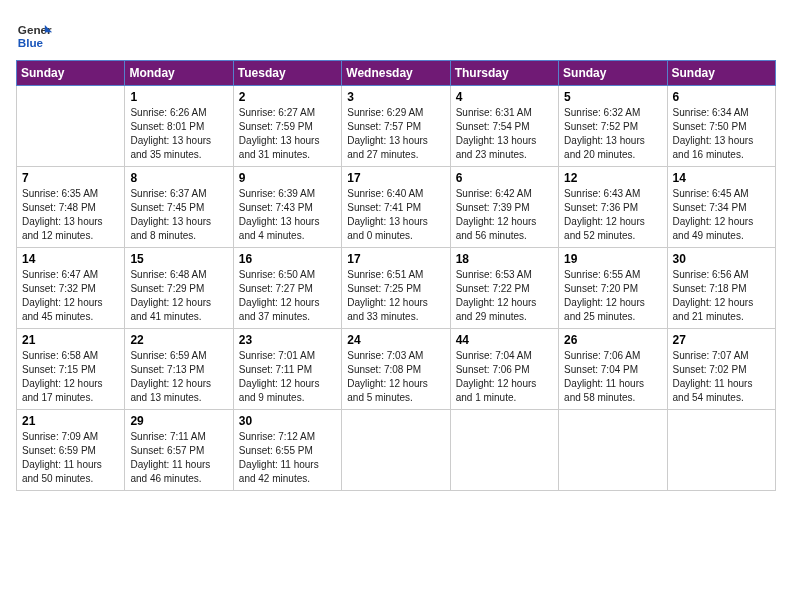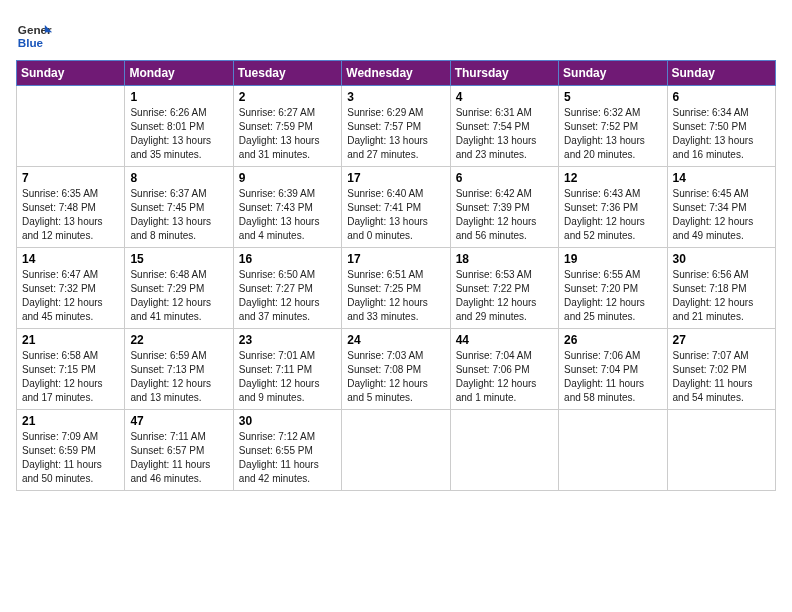--- a/index.html
+++ b/index.html
@@ -133,21 +133,21 @@
         <td><span class="day-num">21</span><span class="cell-text">Sunrise: 6:58 AM<br>Sunset: 7:15 PM<br>Daylight: 12 hours and 17 minutes.</span></td>
         <td><span class="day-num">22</span><span class="cell-text">Sunrise: 6:59 AM<br>Sunset: 7:13 PM<br>Daylight: 12 hours and 13 minutes.</span></td>
         <td><span class="day-num">23</span><span class="cell-text">Sunrise: 7:01 AM<br>Sunset: 7:11 PM<br>Daylight: 12 hours and 9 minutes.</span></td>
         <td><span class="day-num">24</span><span class="cell-text">Sunrise: 7:03 AM<br>Sunset: 7:08 PM<br>Daylight: 12 hours and 5 minutes.</span></td>
         <td><span class="day-num">44</span><span class="cell-text">Sunrise: 7:04 AM<br>Sunset: 7:06 PM<br>Daylight: 12 hours and 1 minute.</span></td>
         <td><span class="day-num">26</span><span class="cell-text">Sunrise: 7:06 AM<br>Sunset: 7:04 PM<br>Daylight: 11 hours and 58 minutes.</span></td>
         <td><span class="day-num">27</span><span class="cell-text">Sunrise: 7:07 AM<br>Sunset: 7:02 PM<br>Daylight: 11 hours and 54 minutes.</span></td>
       </tr>
       <tr>
         <td><span class="day-num">21</span><span class="cell-text">Sunrise: 7:09 AM<br>Sunset: 6:59 PM<br>Daylight: 11 hours and 50 minutes.</span></td>
-        <td><span class="day-num">47</span><span class="cell-text">Sunrise: 7:11 AM<br>Sunset: 6:57 PM<br>Daylight: 11 hours and 46 minutes.</span></td>
+        <td><span class="day-num">29</span><span class="cell-text">Sunrise: 7:11 AM<br>Sunset: 6:57 PM<br>Daylight: 11 hours and 46 minutes.</span></td>
         <td><span class="day-num">30</span><span class="cell-text">Sunrise: 7:12 AM<br>Sunset: 6:55 PM<br>Daylight: 11 hours and 42 minutes.</span></td>
         <td></td>
         <td></td>
         <td></td>
         <td></td>
       </tr>
     </tbody>
 </table>
 
 </body></html>

